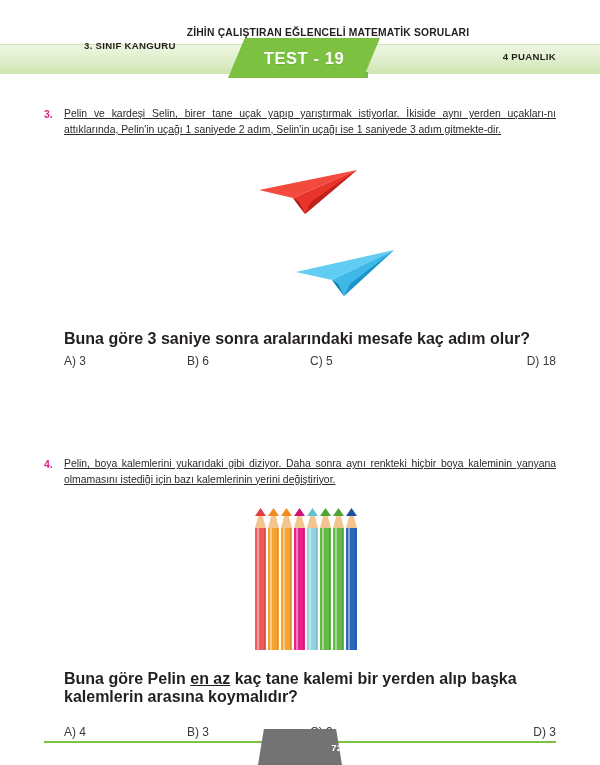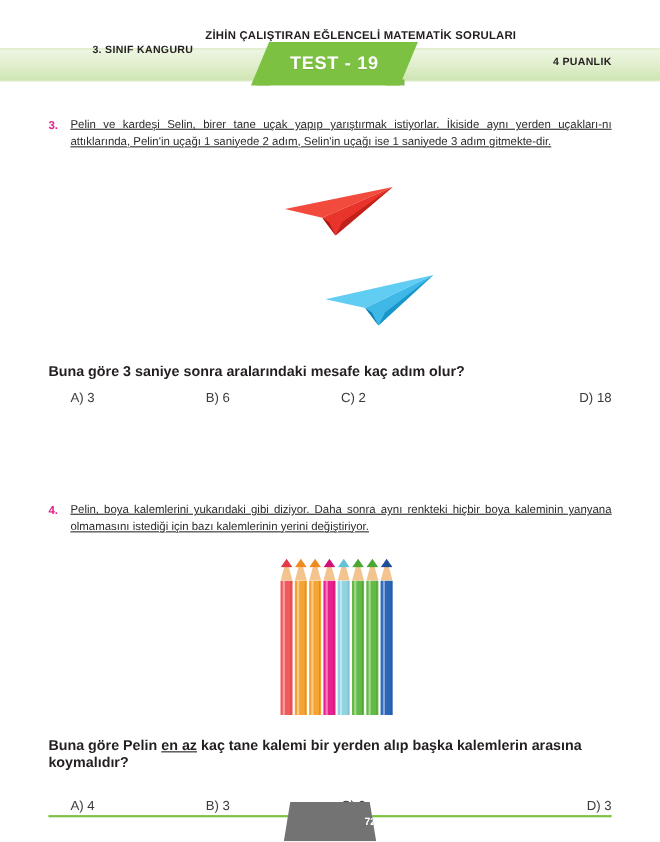--- a/index.html
+++ b/index.html
@@ -135,23 +135,24 @@
     font-size: 10.4px;
     line-height: 15.5px;
     color: #2b2b2b;
     text-align: justify;
     text-justify: inter-word;
     hyphens: manual;
     text-decoration: underline;
   }
 
   .q-prompt {
-    font-size: 13px;
+    font-size: 16px;
     font-weight: bold;
     color: #231f20;
+    margin-left: 20px;
   }
   .q-prompt .underline-part {
     text-decoration: underline;
   }
 
   .q-options {
     margin-left: 20px;
     display: flex;
     width: 492px;
   }
@@ -309,21 +310,21 @@
   </div>
 </div>
 
 <div class="question" style="top:330px;">
   <div class="q-prompt">Buna göre 3 saniye sonra aralarındaki mesafe kaç adım olur?</div>
 </div>
 <div class="question" style="top:354px;">
   <div class="q-options">
     <div class="q-option">A) 3</div>
     <div class="q-option">B) 6</div>
-    <div class="q-option">C) 2</div>
+    <div class="q-option">C) 5</div>
     <div class="q-option">D) 18</div>
   </div>
 </div>
 
 <div class="question" id="question-4">
   <div class="q-head">
     <div class="q-number">4.</div>
     <div class="q-body">Pelin, boya kalemlerini yukarıdaki gibi diziyor. Daha sonra aynı renkteki hiçbir boya kaleminin yanyana olmamasını istediği için bazı kalemlerinin yerini değiştiriyor.</div>
   </div>
 </div>

